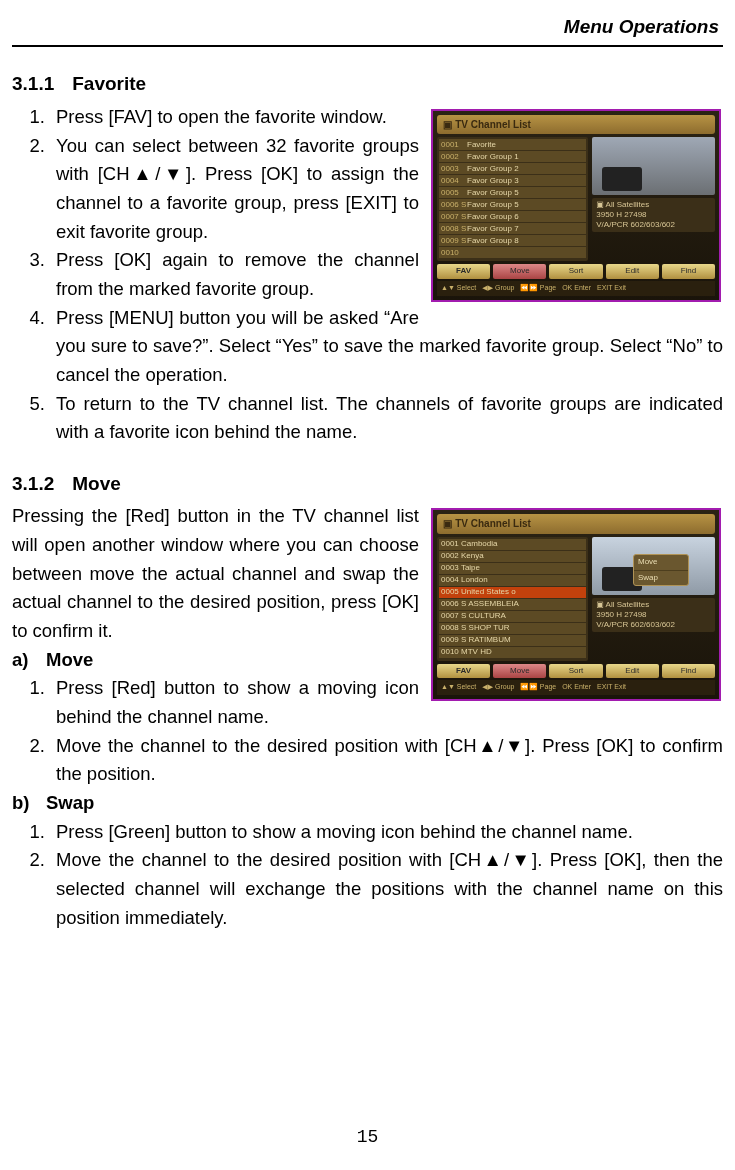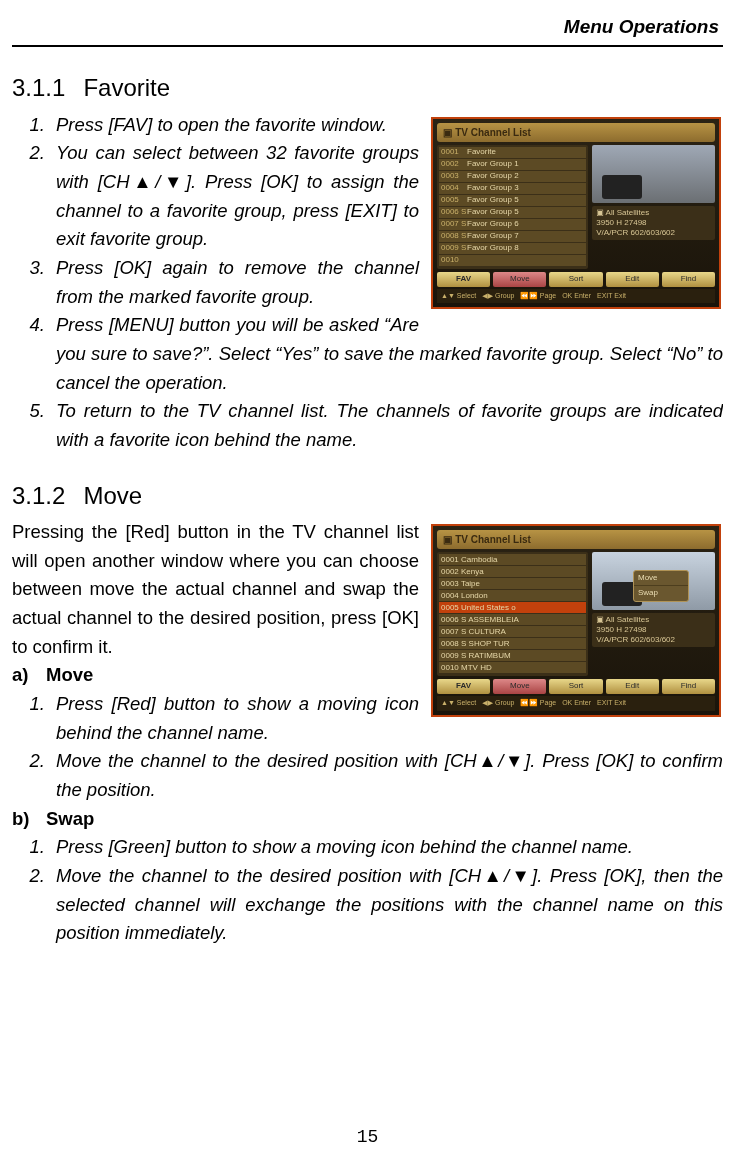--- a/index.html
+++ b/index.html
@@ -20,33 +20,33 @@
   }
   .header-title {
     text-align: right;
     font-style: italic;
     font-weight: bold;
     font-size: 19px;
     margin-bottom: 4px;
     padding-right: 4px;
   }
   .heading {
-    font-weight: normal;
-    font-size: 24px;
+    font-weight: bold;
+    font-size: 19px;
     margin: 22px 0 4px 0;
   }
   .heading .num { margin-right: 18px; }
   .content-row {
     overflow: hidden;
   }
   .fig {
     float: right;
     width: 290px;
     margin: 6px 2px 4px 12px;
-    border: 2px solid #c2410c;
+    border: 2px solid #a21caf;
     background: #000;
     font-size: 9px;
     color: #ddd;
   }
   .tvwin {
     background: linear-gradient(#2b2314, #1a140a);
     padding: 4px;
   }
   .tvtitle {
     background: linear-gradient(#b79344, #8d6c2e);
@@ -149,21 +149,20 @@
     border-radius:3px;
     font-size:8px;
     color:#eaddb3;
   }
   .pop div{ padding:1px 4px; border-bottom:1px solid #4d3e1e;}
   .pop div:last-child{border:none;}
   ol.main {
     list-style: decimal;
     padding-left: 38px;
     text-align: justify;
-    font-style: italic;
   }
   ol.main > li {
     padding-left: 6px;
     margin-bottom: 0;
   }
   .para {
     text-align: justify;
   }
   .sublabel {
     font-weight: bold;

